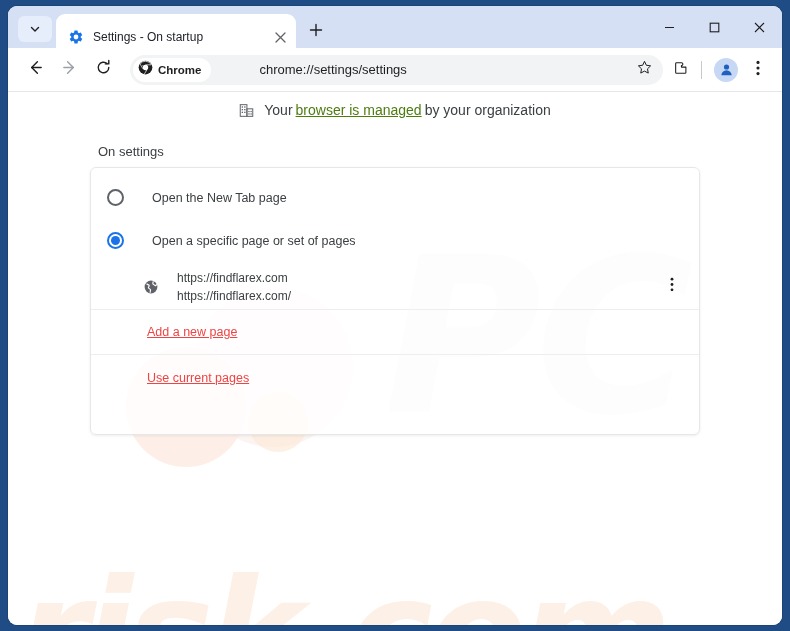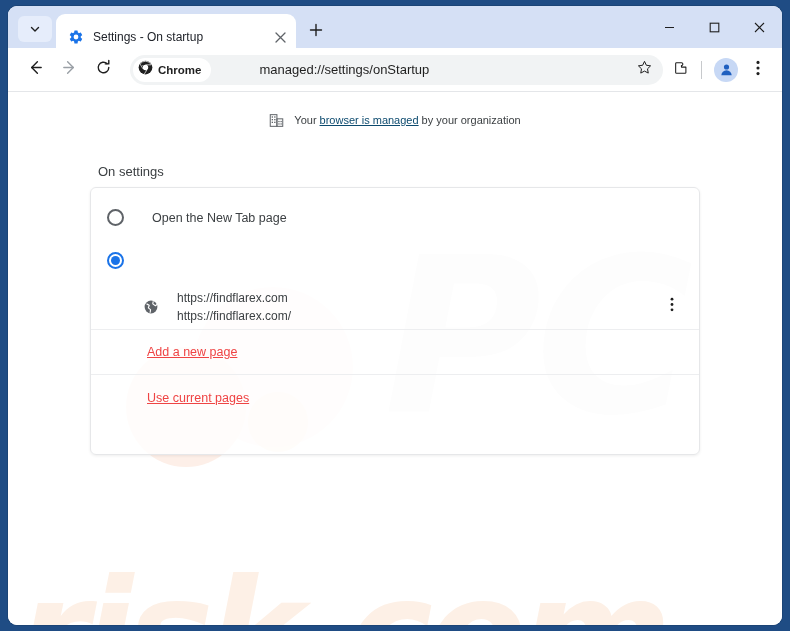--- a/index.html
+++ b/index.html
@@ -252,30 +252,30 @@
     border-radius: 50%;
     cursor: pointer;
   }
 
   #managed-banner {
     position: relative;
     z-index: 2;
     display: flex;
     align-items: center;
     justify-content: center;
-    font-size: 11px;
+    font-size: 14px;
     color: #3c4043;
     margin-top: 6px;
   }
   #managed-banner .bi { margin-right: 10px; display:flex; }
   #managed-link {
-    color: #0c4a6e;
+    color: #4d7c0f;
     text-decoration: underline;
     cursor: pointer;
-    margin: 16px 3px;
+    margin: 4px 3px;
   }
 
   #section-title {
     position: relative;
     z-index: 2;
     font-size: 13px;
     color: #3c4043;
     margin: 22px 0 8px 90px;
   }
 
@@ -464,21 +464,21 @@
           <svg width="15" height="15" viewBox="0 0 24 24">
             <circle cx="12" cy="12" r="11" fill="#1f1f1f"></circle>
             <circle cx="12" cy="12" r="4.3" fill="#ffffff"></circle>
             <path d="M12 7.7 H21.3 A10 10 0 0 0 12 2 A10 10 0 0 0 3.4 6.6 L8 14.2" fill="none" stroke="#ffffff" stroke-width="1.1"></path>
             <path d="M12 16.3 L7.4 8.3" stroke="#ffffff" stroke-width="1.1" fill="none"></path>
             <path d="M14.2 15.9 L9.9 22.8" stroke="#ffffff" stroke-width="1.1" fill="none"></path>
           </svg>
         </span>
         <span id="chrome-chip-label">Chrome</span>
       </div>
-      <span id="omnibox-url" title="chrome://settings/onStartup">managed://settings/onStartup</span>
+      <span id="omnibox-url" title="chrome://settings/onStartup">chrome://settings/settings</span>
       <div id="bookmark-star">
         <span>
           <svg width="15" height="15" viewBox="0 0 18 18">
             <path d="M9 1.6 L11.2 6.3 L16.3 7 L12.6 10.6 L13.5 15.7 L9 13.3 L4.5 15.7 L5.4 10.6 L1.7 7 L6.8 6.3 Z" fill="none" stroke="#1f1f1f" stroke-width="1.2" stroke-linejoin="round"></path>
           </svg>
         </span>
       </div>
     </div>
 
     <div class="tb-icon">
@@ -549,20 +549,21 @@
     <div id="startup-card">
 
       <div class="radio-row">
         <span class="radio"></span>
         <span class="radio-label">Open the New Tab page</span>
       </div>
 
 
       <div class="radio-row">
         <span class="radio checked"></span>
+        <span class="radio-label">Open a specific page or set of pages</span>
       </div>
 
       <div id="startup-pages">
         <div class="page-row">
           <span class="page-favicon">
             <svg width="16" height="16" viewBox="0 0 18 18">
               <circle cx="9" cy="9" r="7.2" fill="#5f6368"></circle>
               <path d="M4 5.5 L7 7 L6 10 L8.5 12 L8 15.5" fill="none" stroke="#ffffff" stroke-width="1.3" stroke-linejoin="round"></path>
               <path d="M11.5 2.5 L11 5.5 L14 7.5 L16 6" fill="none" stroke="#ffffff" stroke-width="1.3" stroke-linejoin="round"></path>
             </svg>

